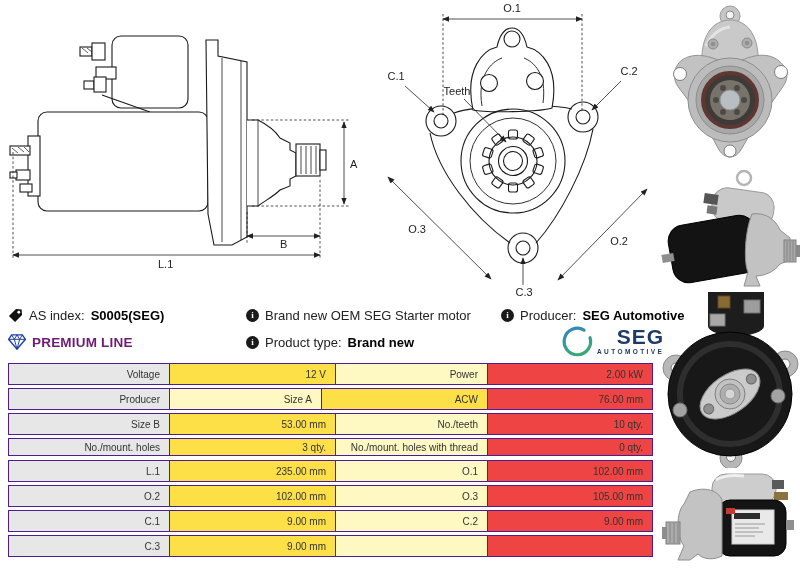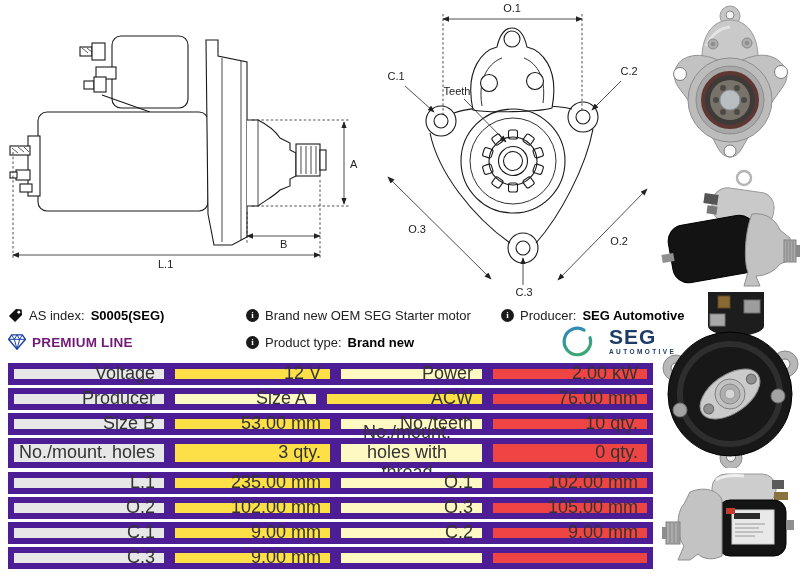--- a/index.html
+++ b/index.html
@@ -8,37 +8,37 @@
   svg text{font-family:"Liberation Sans",sans-serif;}
 
   
   .meta{position:absolute;display:flex;align-items:center;gap:6px;height:18px;
         font-size:13px;color:#222;white-space:nowrap;}
   .meta b{color:#000;}
   .icon-info{display:inline-flex;align-items:center;justify-content:center;
              width:13px;height:13px;border-radius:50%;background:#1a1a1a;color:#fff;
              font-size:9px;font-weight:bold;font-family:"Liberation Serif",serif;flex:0 0 13px;}
   .premium{color:#701a75;font-weight:bold;font-size:13.5px;letter-spacing:.2px;}
-  .logo{position:absolute;left:560px;top:324px;display:flex;align-items:center;gap:15px;}
+  .logo{position:absolute;left:560px;top:324px;display:flex;align-items:center;gap:3px;text-align:right;}
   .logo-txt{display:flex;flex-direction:column;line-height:1;}
   .logo-name{font-size:21px;font-weight:bold;color:#1e3a66;letter-spacing:1px;}
   .logo-sub{font-size:6.5px;font-weight:bold;color:#1e3a66;letter-spacing:2.4px;margin-top:2px;}
 
   
   .spec{position:absolute;left:8px;top:363px;width:648px;}
   .t-row{display:flex;margin-bottom:3px;}
-  .t-cell{box-sizing:border-box;border:6px solid #4c1d95;height:22px;display:flex;
-          align-items:center;justify-content:flex-end;padding-right:9px;font-size:18px;
+  .t-cell{box-sizing:border-box;border:1px solid #4c1d95;height:22px;display:flex;
+          align-items:center;justify-content:flex-end;padding-right:9px;font-size:10px;
           color:#333;text-align:right;line-height:1.1;}
   .t-cell + .t-cell{margin-left:-1px;}
   .c1{width:162px;background:#e7e7e7;}
   .c2{width:167px;background:#fde047;}
   .c3{width:153px;background:#fef9c3;}
   .c4{width:166px;background:#ef4444;}
-  .t-row.tall .t-cell{height:30px;text-align:center;}
+  .t-row.tall .t-cell{height:18px;text-align:center;}
   .grp2{margin-top:4px;}
 
   
   .draw{position:absolute;}
   .photo{position:absolute;left:660px;width:140px;}
 </style>
 </head>
 <body>
 
 <div class="stage">

